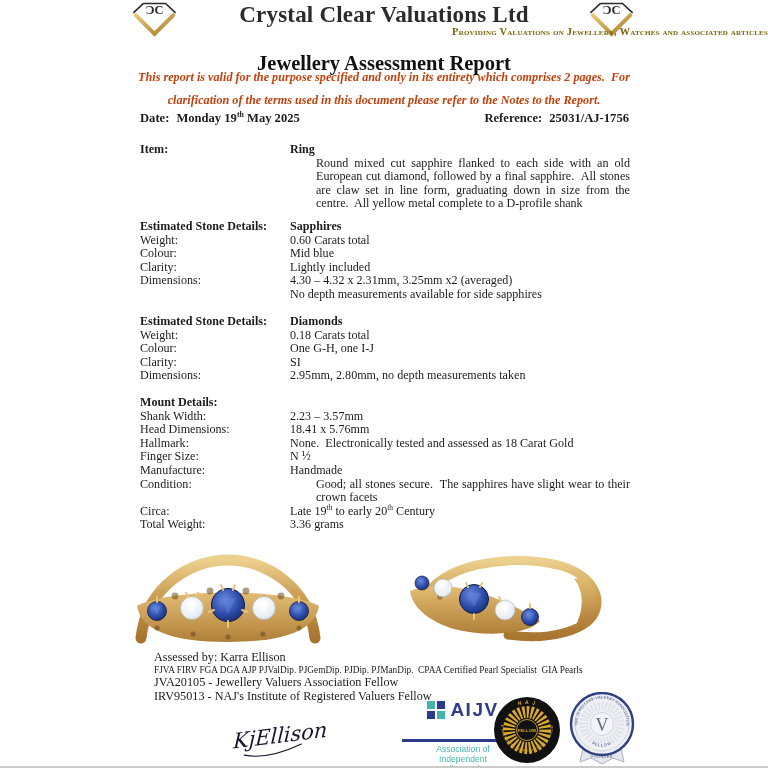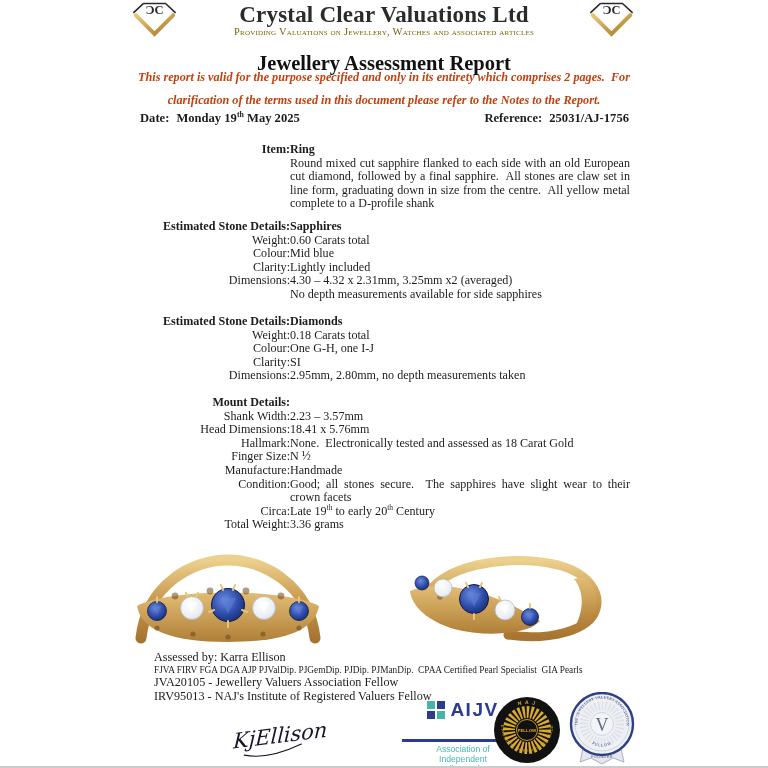--- a/index.html
+++ b/index.html
@@ -2,46 +2,46 @@
 <html><head>
 <meta charset="utf-8">
 <style>
   html,body{margin:0;padding:0;background:#fff;}
   .page{position:relative;width:768px;height:768px;background:#ffffff;overflow:hidden;
         font-family:"Liberation Serif",serif;color:#1c1c1c;}
 
   
   .hdr-company{position:absolute;top:2px;left:0;right:0;text-align:center;
                font-size:23px;font-weight:600;color:#2b2b2b;letter-spacing:.2px;}
-  .hdr-tagline{position:absolute;top:26px;left:0;right:0;text-align:center;
-               font-variant:small-caps;font-weight:400;font-size:10.5px;color:#7a6408;letter-spacing:.2px;}
+  .hdr-tagline{position:absolute;top:26px;left:0;right:0;text-align:right;
+               font-variant:small-caps;font-weight:700;font-size:10.5px;color:#7a6408;letter-spacing:.2px;}
   .logo{position:absolute;top:1px;}
   .logo-left{left:131px;}
   .logo-right{left:588px;}
 
   
   .rpt-title{position:absolute;top:52px;left:0;right:0;text-align:center;
              font-size:20.5px;font-weight:700;color:#111;}
   .rpt-note{position:absolute;top:66px;left:118px;width:532px;text-align:center;
             font-style:italic;font-weight:600;font-size:12.2px;line-height:23px;color:#c2410c;white-space:pre-wrap;}
 
   
   .date-row{position:absolute;top:111px;left:140px;width:489px;display:flex;
             justify-content:space-between;font-weight:700;font-size:12.6px;}
   .date-row .gap{display:inline-block;width:7px;}
   sup{font-size:.62em;vertical-align:super;line-height:0;}
 
   
   .sec{position:absolute;left:140px;width:490px;font-size:12.1px;line-height:13.6px;}
   .sec-item{top:143px;} .sec-sapph{top:220px;} .sec-diam{top:315px;} .sec-mount{top:396px;}
   .row{display:flex;}
-  .lbl{flex:0 0 150px;width:150px;text-align:right;}
+  .lbl{flex:0 0 150px;width:150px;}
   .val{flex:1;white-space:pre-wrap;}
   .b{font-weight:700;}
-  .just{text-align:justify;}
+  .just{text-align:justify;margin-left:26px;}
 
   
   .photo{position:absolute;}
   .photo-left{left:127px;top:544px;}
   .photo-right{left:388px;top:547px;}
 
   
   .assessed{position:absolute;left:140px;top:650px;width:500px;margin-left:14px;}
   .assessed-line{font-size:12.2px;line-height:14px;}
   .credentials{font-size:9.3px;font-weight:400;line-height:12px;white-space:pre-wrap;}

